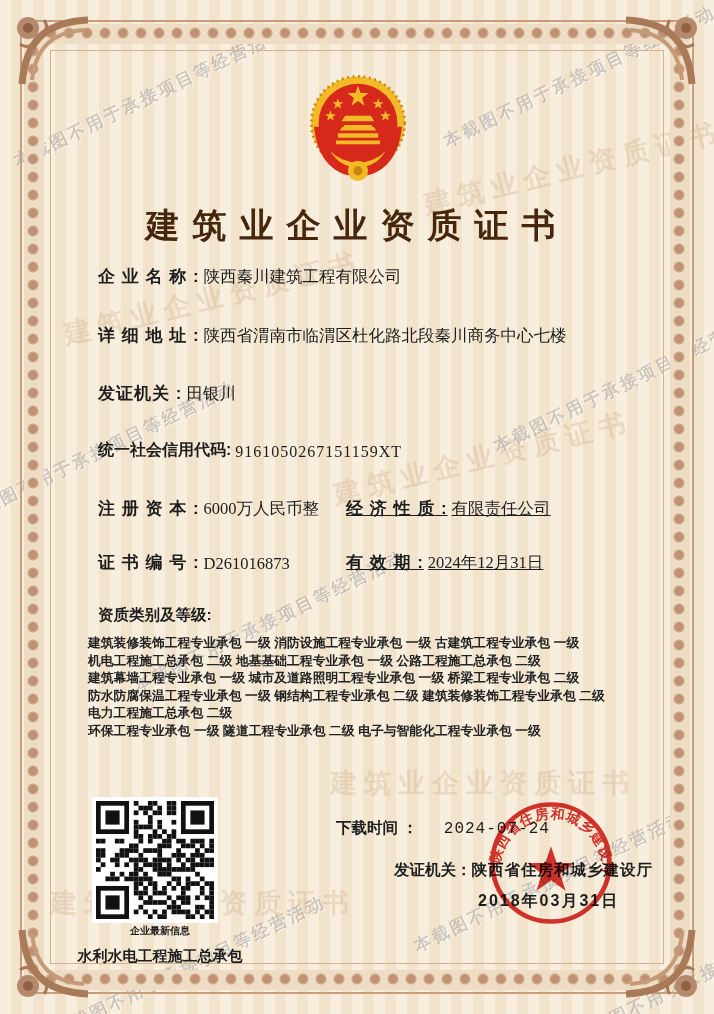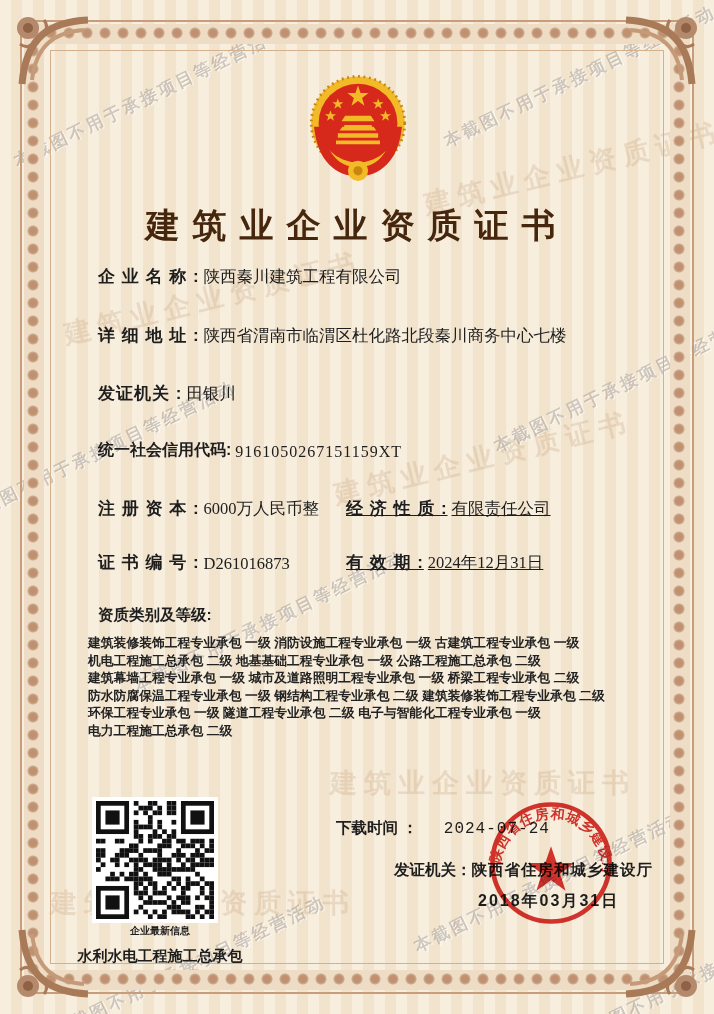--- a/index.html
+++ b/index.html
@@ -183,22 +183,22 @@
       <span class="val">2024年12月31日</span>
     </span>
   </div>
 
   <div class="qual-head">资质类别及等级:</div>
   <div class="qual-lines">
     <div>建筑装修装饰工程专业承包 一级 消防设施工程专业承包 一级 古建筑工程专业承包 一级</div>
     <div>机电工程施工总承包 二级 地基基础工程专业承包 一级 公路工程施工总承包 二级</div>
     <div>建筑幕墙工程专业承包 一级 城市及道路照明工程专业承包 一级 桥梁工程专业承包 二级</div>
     <div>防水防腐保温工程专业承包 一级 钢结构工程专业承包 二级 建筑装修装饰工程专业承包 二级</div>
+    <div>电力工程施工总承包 二级</div>
     <div>环保工程专业承包 一级 隧道工程专业承包 二级 电子与智能化工程专业承包 一级</div>
-    <div>电力工程施工总承包 二级</div>
   </div>
 
   <div class="qr"><svg id="qr-svg" viewBox="0 0 100 100" fill="#111">
         <rect x="32" y="0" width="4" height="4"></rect>
         <rect x="44" y="0" width="4" height="4"></rect>
         <rect x="48" y="0" width="4" height="4"></rect>
         <rect x="60" y="0" width="4" height="4"></rect>
         <rect x="64" y="0" width="4" height="4"></rect>
         <rect x="36" y="4" width="4" height="4"></rect>
         <rect x="40" y="4" width="4" height="4"></rect>

